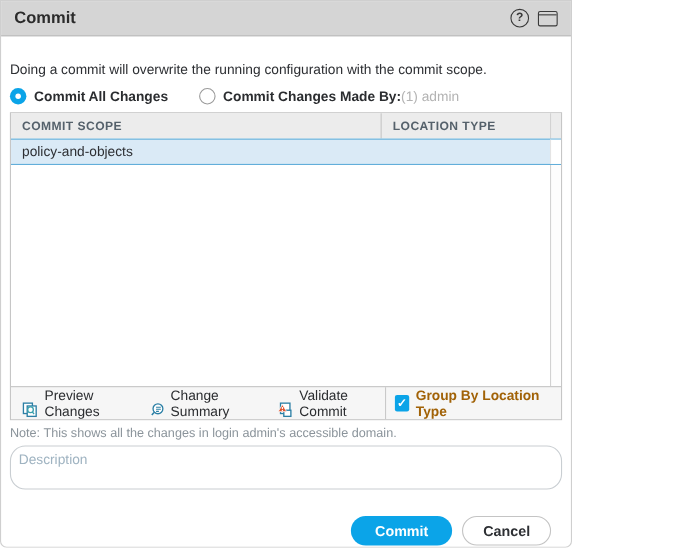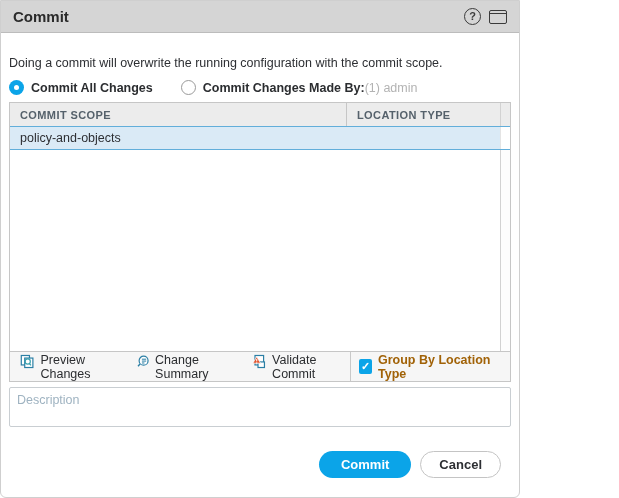--- a/index.html
+++ b/index.html
@@ -96,42 +96,42 @@
   .tfill { flex:1; display:flex; }
   .tfill .main { flex:1; }
   
   .tfoot {
     height:30px; flex:0 0 30px;
     background:#f6f6f6;
     border-top:1px solid #c6c6c6;
     display:flex; align-items:center;
   }
   .action {
-    display:flex; align-items:flex-start; cursor:pointer;
+    display:flex; align-items:flex-end; cursor:pointer;
     margin-left:10px; font-size:12.5px; color:#2b2d30;
   }
   .action svg { margin-right:5px; }
   .tfoot .spacer { flex:1; }
   .group-section {
     border-left:1px solid #c9c9c9;
     height:100%; display:flex; align-items:center;
     padding:0 8px 0 8px; cursor:pointer;
   }
   .checkbox {
     width:15px; height:15px; border-radius:2px; background:#0ba4e8;
     color:#fff; font-size:11px; font-weight:bold;
     display:flex; align-items:center; justify-content:center;
     margin-right:6px;
   }
   .group-label { font-size:12.5px; font-weight:bold; color:#a16207; }
   
   .note { margin-top:6px; font-size:11.5px; color:#8b949b; }
   .desc {
     margin-top:5px; width:100%; height:40px;
-    border:1px solid #c9ced2; border-radius:2px;
+    border:1px solid #c9ced2; border-radius:14px;
     font-family:"Liberation Sans", sans-serif;
     font-size:12.5px; color:#2d2f33;
     padding:5px 7px; resize:none; outline:none;
   }
   .desc::placeholder { color:#9fb3c1; opacity:1; }
   
   .footer {
     margin-top:24px;
     display:flex; justify-content:flex-end; align-items:center;
     padding-right:10px;
@@ -229,20 +229,21 @@
           <span>Validate Commit</span>
         </div>
         <div class="spacer"></div>
         <div class="group-section">
           <span class="checkbox">✓</span>
           <span class="group-label">Group By Location Type</span>
         </div>
       </div>
     </div>
 
+    <div class="note">Note: This shows all the changes in login admin's accessible domain.</div>
 
     <textarea class="desc" placeholder="Description" style=""></textarea>
 
     <div class="footer">
       <button class="btn btn-commit">Commit</button>
       <button class="btn btn-cancel">Cancel</button>
     </div>
 
   </div>
 </div>

